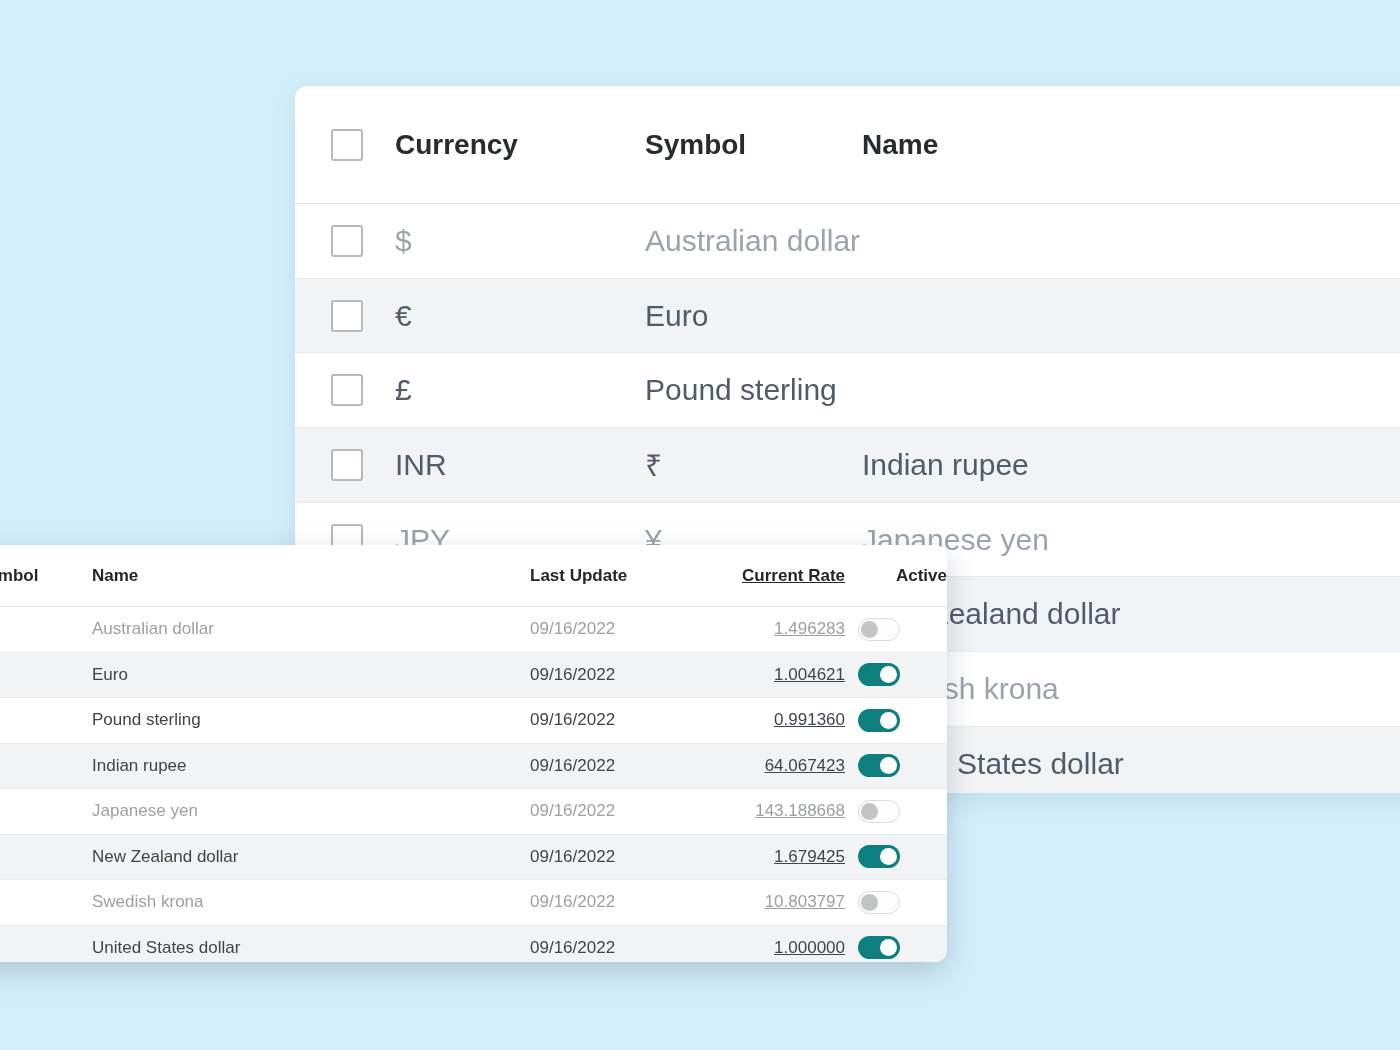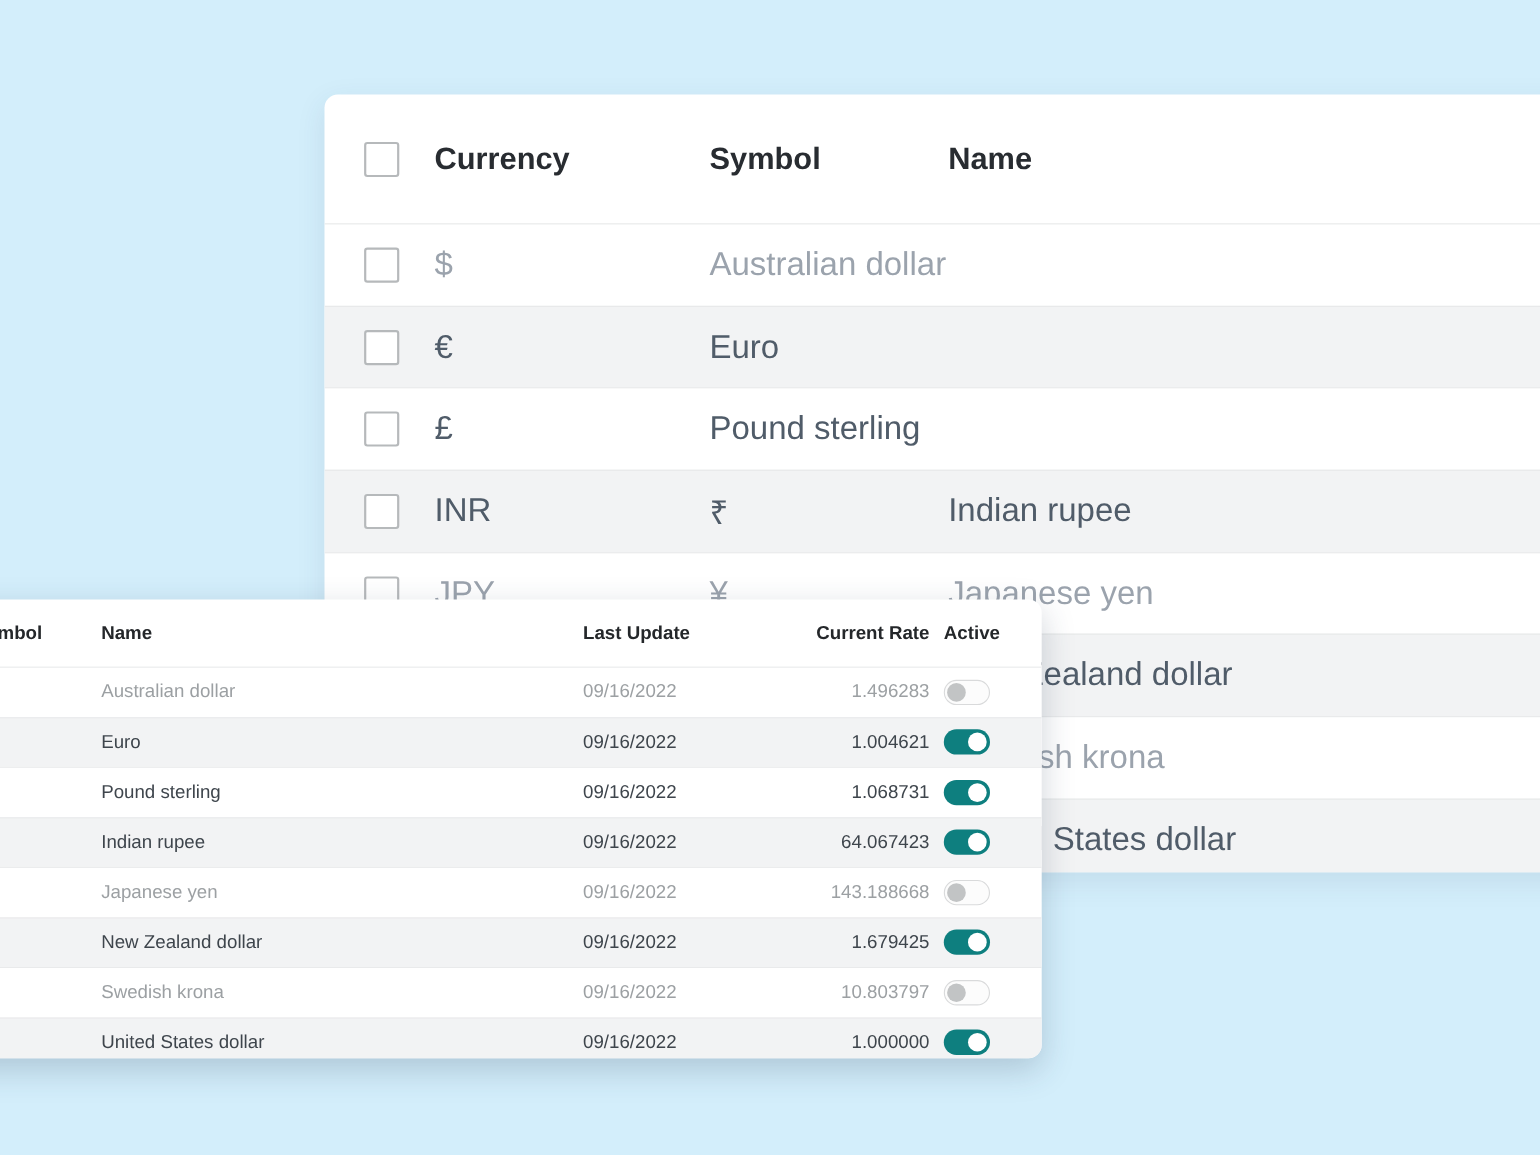--- a/index.html
+++ b/index.html
@@ -47,22 +47,22 @@
     font-size: 17px; color: #3e454c;
   }
   .fg-row.alt { background: #f2f3f4; }
   .fg-row.inactive { color: #9ca0a3; }
   .fg-header {
     height: 61px; border-top: none;
     font-weight: bold; color: #24272a;
   }
   .cell-sym   { padding-left: 140px; }
   .cell-upd   { }
-  .cell-rate  { text-align: right; }
-  .cell-act   { padding-left: 13px; }
+  .cell-rate  { text-align: right; text-decoration: underline; }
+  .cell-act   { padding-left: 13px; text-align: right; }
   
   .toggle {
     position: relative; width: 42px; height: 23px; border-radius: 12px;
     box-sizing: border-box;
   }
   .toggle .knob {
     position: absolute; top: 3px; width: 17px; height: 17px; border-radius: 50%;
   }
   .toggle.on  { background: var(--accent, #0e7f7f); }
   .toggle.on .knob  { right: 3px; background: #ffffff; }
@@ -174,21 +174,21 @@
         <div class="cell-act">
           <div class="toggle on">
             <span class="knob"></span>
           </div>
         </div>
       </div>
       <div class="fg-row">
         <div class="cell-sym"></div>
         <div>Pound sterling</div>
         <div class="cell-upd">09/16/2022</div>
-        <div class="cell-rate">1.068731</div>
+        <div class="cell-rate">0.991360</div>
         <div class="cell-act">
           <div class="toggle on">
             <span class="knob"></span>
           </div>
         </div>
       </div>
       <div class="fg-row alt">
         <div class="cell-sym"></div>
         <div>Indian rupee</div>
         <div class="cell-upd">09/16/2022</div>

